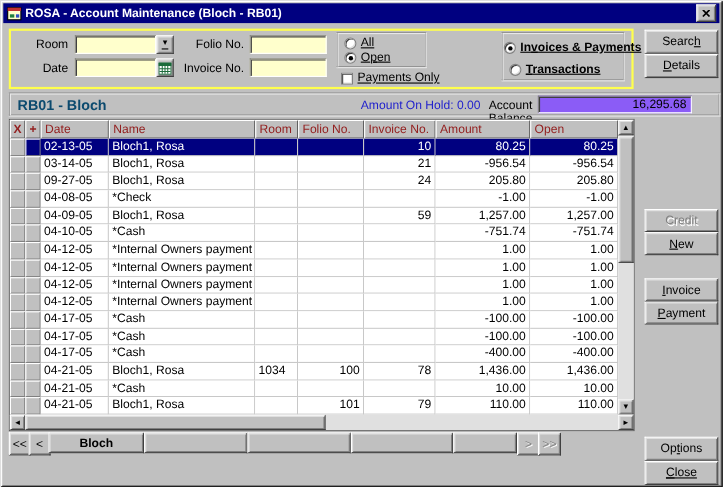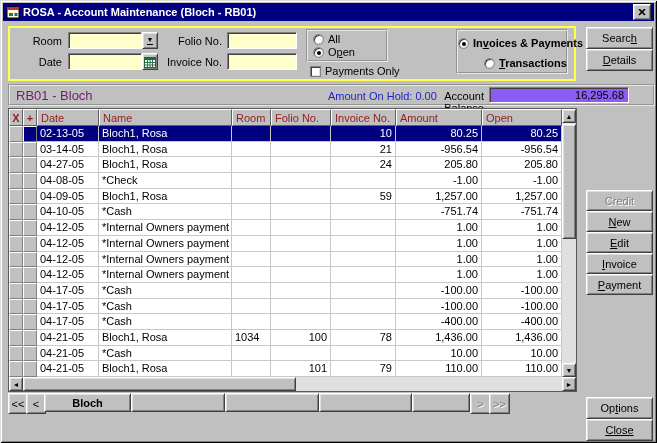--- a/index.html
+++ b/index.html
@@ -40,29 +40,29 @@
   .field{
     position:absolute;height:17px;background:#ffffcc;font-size:11px;padding:0 2px;
     border-top:1px solid #808080;border-left:1px solid #808080;
     border-bottom:1px solid #ffffff;border-right:1px solid #ffffff;
     box-shadow: inset 1px 1px 0 #404040;box-sizing:border-box;outline:none;
     font-family:"Liberation Sans","DejaVu Sans",sans-serif;
   }
   .mini-btn{position:absolute;width:16px;height:17px;box-sizing:border-box;display:flex;align-items:center;justify-content:center;}
   .combo-glyph{font-size:7px;line-height:7px;border-bottom:1px solid #000;padding-bottom:1px;}
   .groupbox{position:absolute;border:2px groove #e8e8e8;box-sizing:border-box;}
-  .radio-row{position:absolute;display:flex;align-items:center;gap:4px;white-space:nowrap;}
+  .radio-row{position:absolute;display:flex;align-items:center;gap:4px;white-space:nowrap;text-decoration:underline;}
   .radio{width:11px;height:11px;border-radius:50%;background:#fff;box-sizing:border-box;
     border:1px solid #808080;box-shadow: inset 1px 1px 0 #404040, inset -1px -1px 0 #dfdfdf;position:relative;flex:none;}
   .radio.checked::after{content:"";position:absolute;left:3px;top:3px;width:4px;height:4px;border-radius:50%;background:#000;}
   .checkbox{width:11px;height:11px;background:#fff;box-sizing:border-box;flex:none;
     border:1px solid #808080;box-shadow: inset 1px 1px 0 #404040, inset -1px -1px 0 #dfdfdf;}
   
   .account-strip{position:absolute;left:8px;top:84px;width:647px;height:22px;border:2px groove #e8e8e8;box-sizing:border-box;}
-  .acct-title{position:absolute;left:6px;top:2px;font-size:13px;font-weight:normal;color:#701a75;text-align:center;}
+  .acct-title{position:absolute;left:6px;top:2px;font-size:13px;font-weight:bold;color:#0c4a6e;text-align:center;}
   .hold-text{position:absolute;left:318px;top:4px;color:#2222cc;}
   .bal-label{position:absolute;left:394px;top:4px;width:80px;text-align:right;color:#000;}
   .bal-field{position:absolute;left:479px;top:1px;width:140px;height:16px;background:#8b5cf6;
     text-align:right;padding:1px 4px 0 0;box-sizing:border-box;}
   
   .grid{position:absolute;left:8px;top:108px;width:569px;height:284px;border:1px solid #5a5a5a;box-sizing:border-box;background:#fff;}
   .grid-inner{position:absolute;inset:0;}
   .thead{position:absolute;left:0;top:0;height:17px;display:flex;}
   .th{
     box-sizing:border-box;height:17px;background:#c0c0c0;color:#932020;
@@ -168,21 +168,21 @@
     <div class="radio-row" style="left:300px;top:37px;">
       <span class="checkbox"></span>
       <span>Payments Only</span>
     </div>
 
     <div class="groupbox" style="left:446px;top:1px;width:112px;height:45px;">
       <div class="radio-row" style="left:0;top:6px;">
         <span class="radio checked"></span>
         <span style="font-weight:bold;"><span>In</span><u>v</u><span>oices &amp; Payments</span></span>
       </div>
-      <div class="radio-row" style="left:5px;top:26px;margin-left:21px;">
+      <div class="radio-row" style="left:5px;top:26px;">
         <span class="radio"></span>
         <span style="font-weight:bold;"><span></span><u>T</u><span>ransactions</span></span>
       </div>
     </div>
   </div>
 
   <div class="btn raised side-btn" style="top:27px;">
     <span><span>Searc</span><u>h</u><span></span></span>
   </div>
   <div class="btn raised side-btn" style="top:49px;">
@@ -231,21 +231,21 @@
     <div class="td c-name">Bloch1, Rosa</div>
     <div class="td c-room"></div>
     <div class="td c-folio num"></div>
     <div class="td c-inv num">21</div>
     <div class="td c-amount num">-956.54</div>
     <div class="td c-open num">-956.54</div>
   </div>
           <div class="trow">
     <div class="td c-x"></div>
     <div class="td c-plus"></div>
-    <div class="td c-date">04-27-05</div>
+    <div class="td c-date">09-27-05</div>
     <div class="td c-name">Bloch1, Rosa</div>
     <div class="td c-room"></div>
     <div class="td c-folio num"></div>
     <div class="td c-inv num">24</div>
     <div class="td c-amount num">205.80</div>
     <div class="td c-open num">205.80</div>
   </div>
           <div class="trow">
     <div class="td c-x"></div>
     <div class="td c-plus"></div>
@@ -403,23 +403,20 @@
         <div class="sb-btn raised" style="right:0;top:0;">►</div>
       </div>
     </div>
   </div>
 
   <div class="btn raised side-btn disabled" style="top:190px;height:19px;">
     <span><span>Credit</span><u></u><span></span></span>
   </div>
   <div class="btn raised side-btn" style="top:211px;height:19px;text-align:right;">
     <span><span></span><u>N</u><span>ew</span></span>
-  </div>
-  <div class="btn raised side-btn" style="top:232px;height:19px;">
-    <span><span></span><u>E</u><span>dit</span></span>
   </div>
   <div class="btn raised side-btn" style="top:274px;height:19px;">
     <span><span></span><u>P</u><span>ayment</span></span>
   </div>
   <div class="btn raised side-btn" style="top:253px;height:19px;">
     <span><span></span><u>I</u><span>nvoice</span></span>
   </div>
 
   <div class="btn raised nav-btn" style="left:8px;width:18px;">&lt;&lt;</div>
   <div class="btn raised nav-btn" style="left:26px;width:18px;">&lt;</div>

